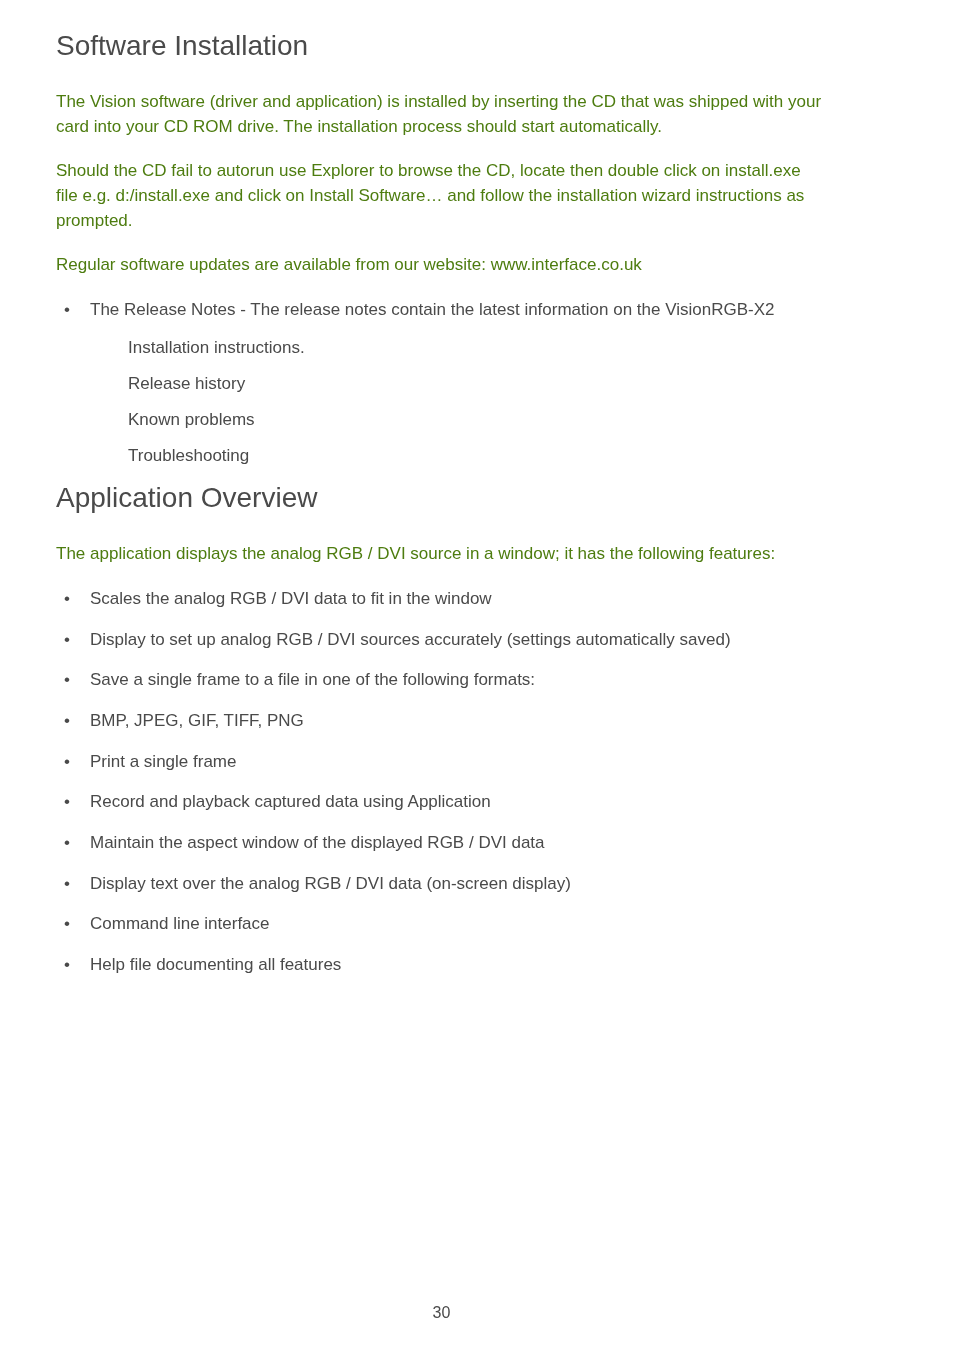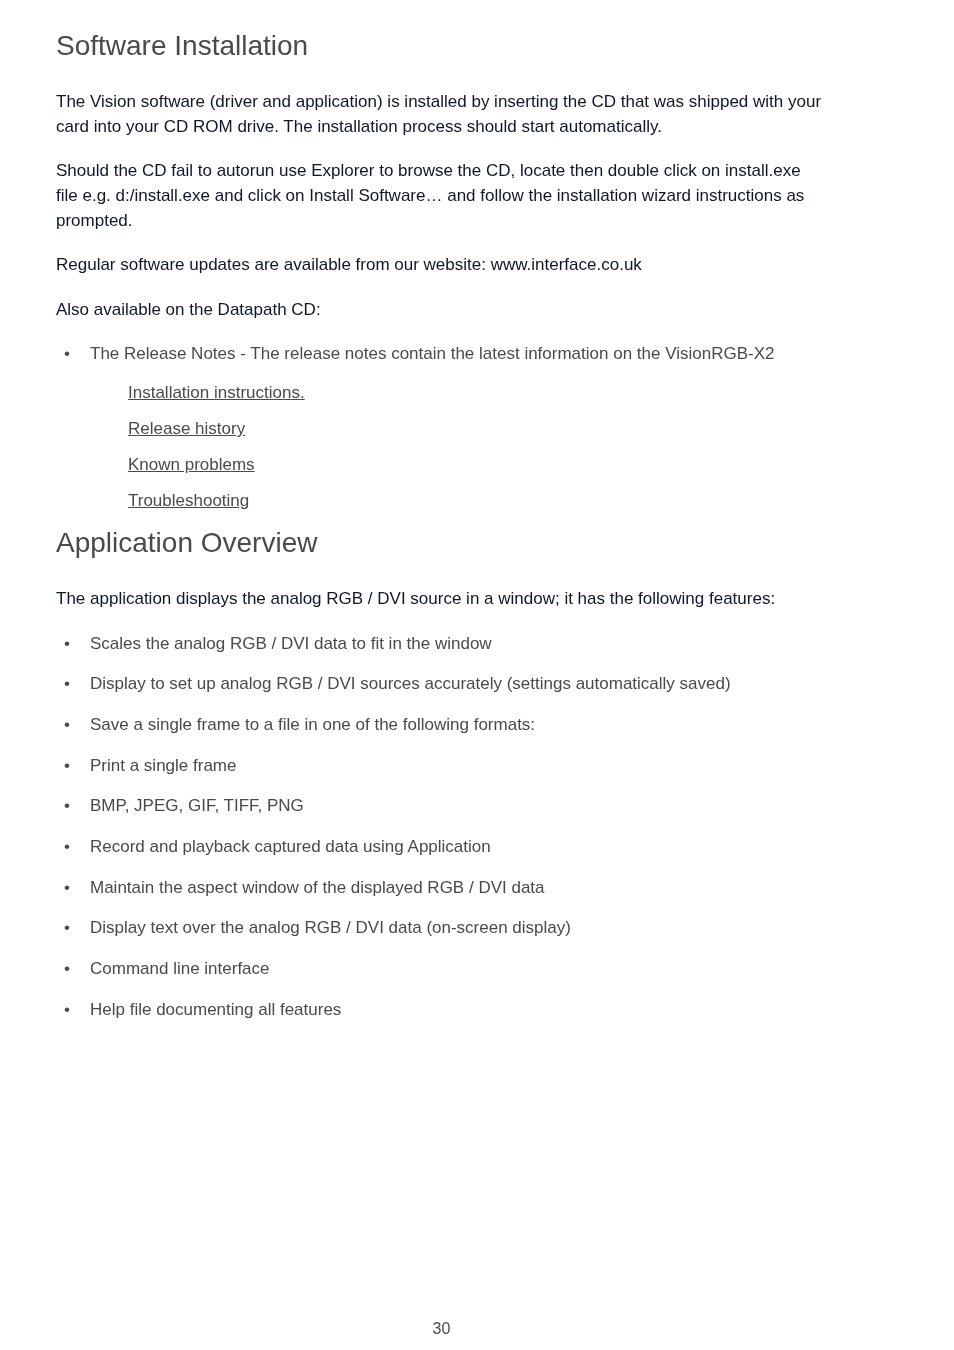--- a/index.html
+++ b/index.html
@@ -19,21 +19,21 @@
   }
   h2.section-heading {
     font-size: 28px;
     font-weight: 400;
     color: #4a4a4a;
     margin: 0 0 28px 0;
   }
   p.body-para {
     font-size: 17px;
     line-height: 1.45;
-    color: #0f172a;
+    color: #4d7c0f;
     margin: 0 0 20px 0;
   }
   ul.bulleted {
     list-style: none;
     padding: 0;
     margin: 4px 0 16px 0;
   }
   ul.bulleted > li {
     position: relative;
     padding-left: 34px;
@@ -46,69 +46,67 @@
     content: "•";
     position: absolute;
     left: 8px;
     top: 0;
     font-size: 17px;
     color: #4a4a4a;
   }
   .sub-block {
     margin-left: 72px;
     margin-bottom: 16px;
-    text-decoration: underline;
   }
   .sub-block .sub-line {
     font-size: 17px;
     color: #4a4a4a;
     margin: 0 0 16px 0;
   }
   .page-num {
     position: absolute;
-    bottom: 12px;
+    bottom: 28px;
     left: 0;
     width: 100%;
     text-align: center;
     font-size: 16px;
     color: #4a4a4a;
   }
 </style>
 </head>
 <body>
 
 <div class="page">
 
   <h2 class="section-heading">Software Installation</h2>
 
   <p class="body-para">The Vision software (driver and application) is installed by inserting the CD that was shipped with your card into your CD ROM drive.  The installation process should start automatically.</p>
   <p class="body-para">Should the CD fail to autorun use Explorer to browse the CD, locate then double click on install.exe file e.g. d:/install.exe and click on Install Software… and follow the installation wizard instructions as prompted.</p>
   <p class="body-para">Regular software updates are available from our website:  www.interface.co.uk</p>
-  <p class="body-para">Also available on the Datapath CD:</p>
 
   <ul class="bulleted">
     <li>The Release Notes  -  The release notes contain the latest information on the VisionRGB-X2</li>
   </ul>
   <div class="sub-block">
     <div class="sub-line">Installation instructions.</div>
     <div class="sub-line">Release history</div>
     <div class="sub-line">Known problems</div>
     <div class="sub-line">Troubleshooting</div>
   </div>
 
   <h2 class="section-heading" style="margin-top:12px;">Application Overview</h2>
 
   <p class="body-para">The application displays the analog RGB / DVI source in a window; it has the following features:</p>
 
   <ul class="bulleted">
     <li>Scales the analog RGB / DVI data to fit in the window</li>
     <li>Display to set up analog RGB / DVI sources accurately (settings automatically saved)</li>
     <li>Save a single frame to a file in one of the following formats:</li>
+    <li>BMP, JPEG, GIF, TIFF, PNG</li>
     <li>Print a single frame</li>
-    <li>BMP, JPEG, GIF, TIFF, PNG</li>
     <li>Record and playback captured data using Application</li>
     <li>Maintain the aspect window of the displayed RGB / DVI data</li>
     <li>Display text over the analog RGB / DVI data (on-screen display)</li>
     <li>Command line interface</li>
     <li>Help file documenting all features</li>
   </ul>
 
   <div class="page-num">30</div>
 </div>
 

